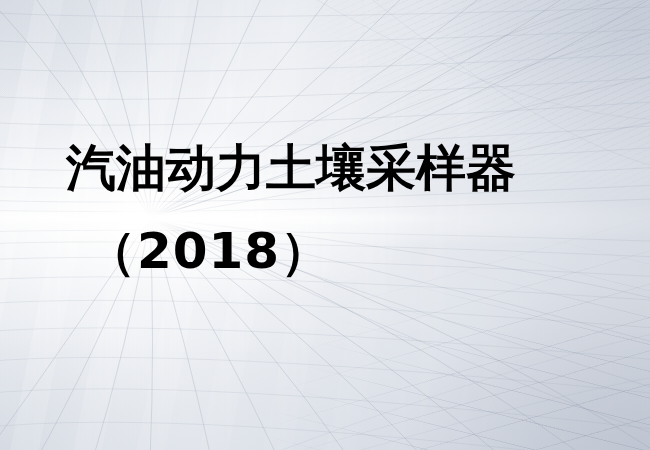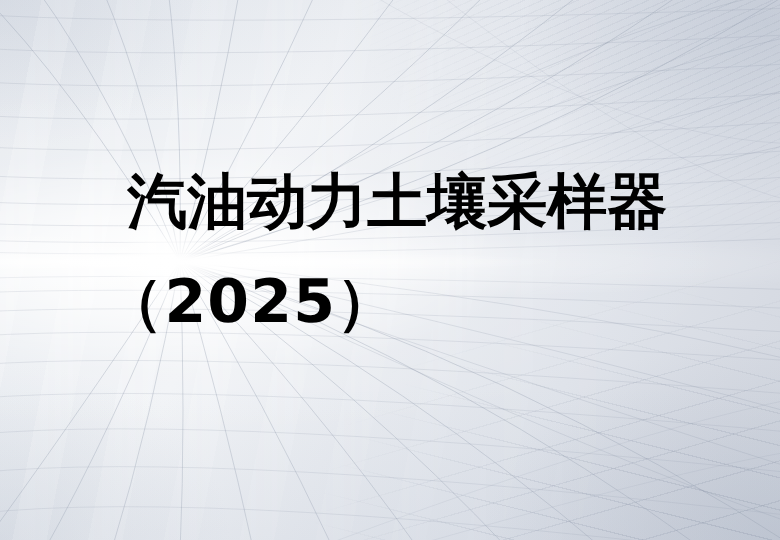--- a/index.html
+++ b/index.html
@@ -161,21 +161,20 @@
   .title-line {
     position: absolute;
     left: 66px;
     top: 143px;
     font-size: 50px;
     line-height: 1;
     font-weight: 700;
     color: #000000;
     letter-spacing: 0px;
     white-space: nowrap;
-    margin-left: 40px;
   }
 
   .year-line {
     position: absolute;
     left: 86px;
     top: 226px;
     font-size: 50px;
     line-height: 1;
     font-weight: 700;
     color: #000000;
@@ -268,16 +267,16 @@
       <path d="M250,462 Q 520,360 672,330"></path>
       <path d="M320,462 Q 560,392 672,374"></path>
     </g>
   </svg>
 
   <div class="bg-layer light-streak"></div>
   <div class="bg-layer bg-vignette"></div>
 
   <div class="text-block">
     <div class="title-line">汽油动力土壤采样器</div>
-    <div class="year-line">（2025）</div>
+    <div class="year-line">（2018）</div>
   </div>
 
 </div>
 
 </body></html>

